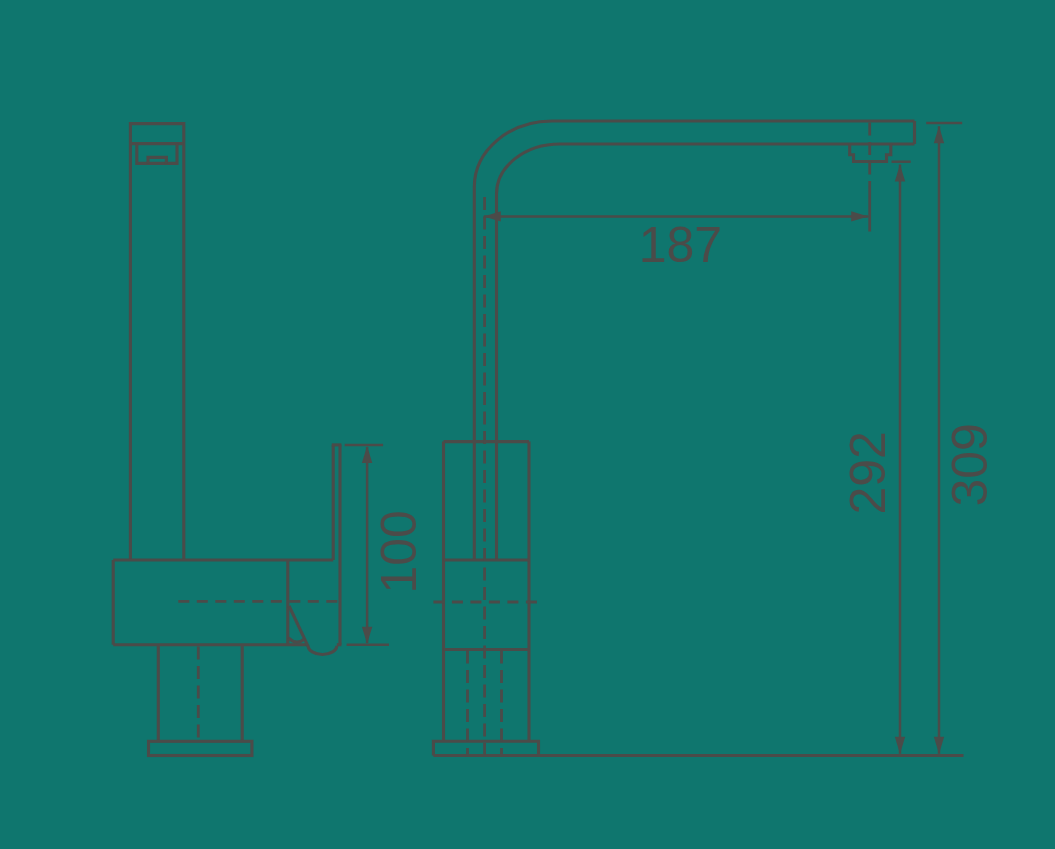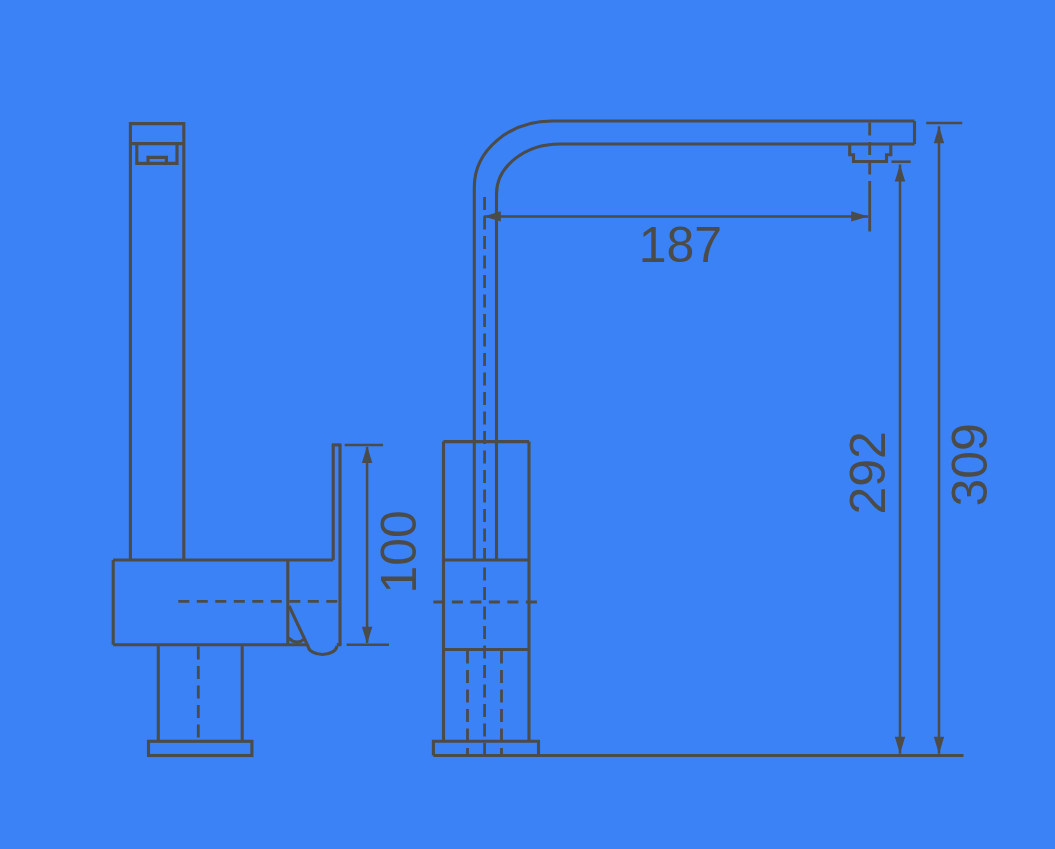--- a/index.html
+++ b/index.html
@@ -1,16 +1,16 @@
 <!DOCTYPE html>
 <html><head>
 <meta charset="utf-8">
 <style>
   html,body{margin:0;padding:0;background:#ffffff;}
-  .wrap{width:1055px;height:849px;position:relative;background:#3b82f6;text-decoration:underline;}
+  .wrap{width:1055px;height:849px;position:relative;background:#0f766e;text-decoration:underline;}
   svg{display:block;}
   text{font-family:"Liberation Sans", sans-serif;}
 </style>
 </head>
 <body>
 <div class="wrap">
 <svg width="1055" height="849" viewBox="0 0 1055 849">
 
   <g stroke="#4b4b49" fill="none" stroke-width="3.1">
 

